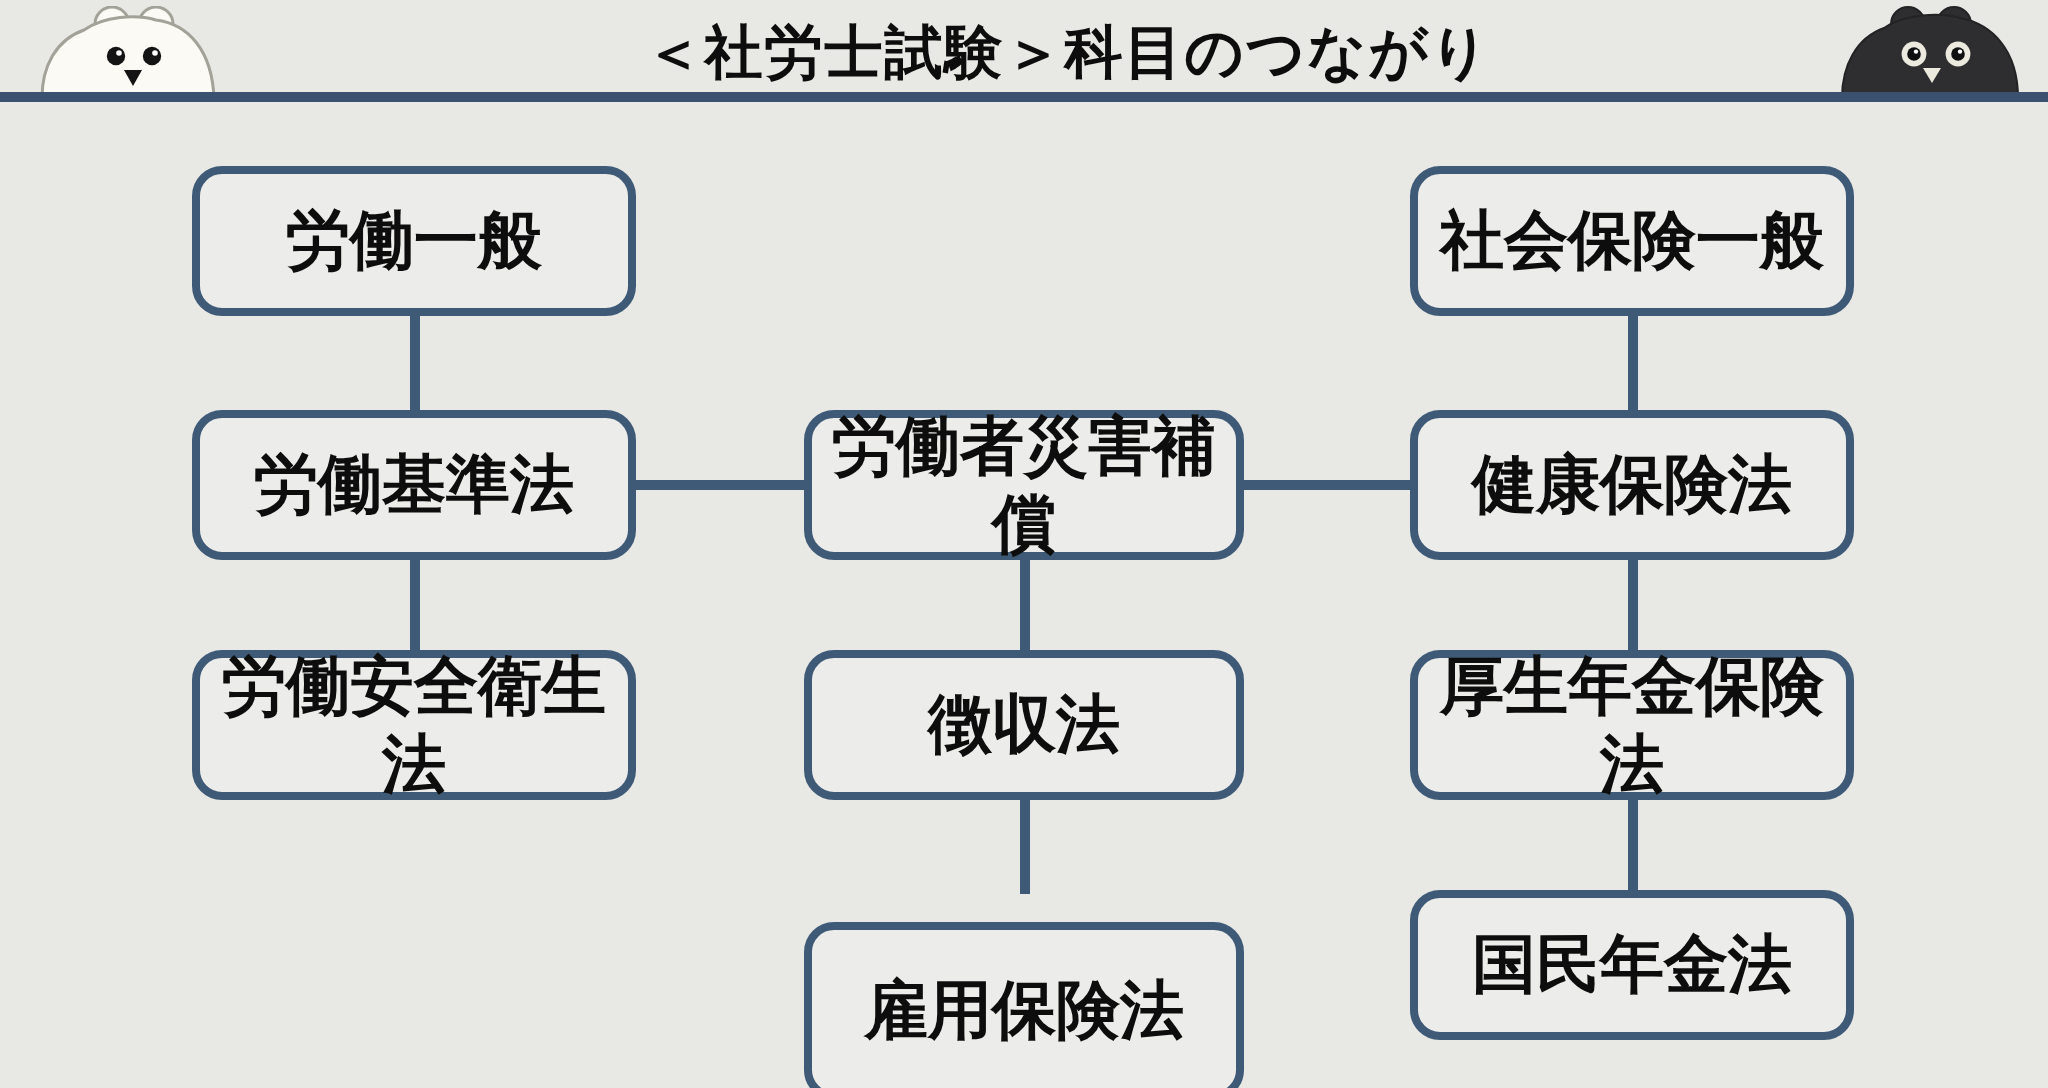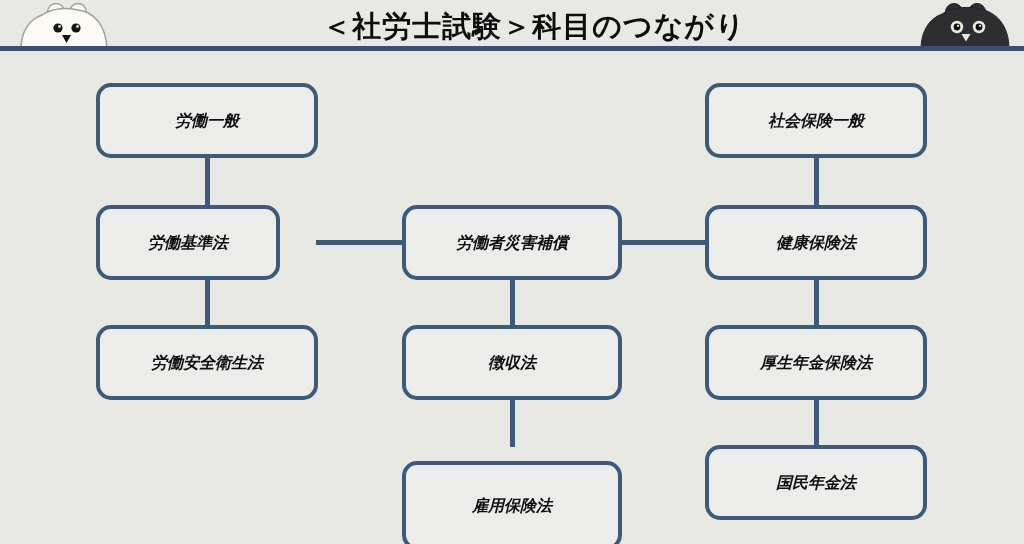--- a/index.html
+++ b/index.html
@@ -30,24 +30,23 @@
   .mascot-left{left:18px;top:3px;width:92px;height:46px;}
   .mascot-right{left:918px;top:3px;width:94px;height:46px;}
   .box{
     position:absolute;
     box-sizing:border-box;
     background:#ececea;
     border:4px solid #3e5a76;
     border-radius:15px;
     display:flex;flex-direction:column;
     align-items:center;justify-content:center;
-    font-size:16px;font-weight:bold;color:#0d0d0d;
+    font-size:32px;font-weight:bold;color:#0d0d0d;
     text-align:center;line-height:1.2;
     z-index:1;
-    font-style:italic;
   }
   .conn{
     position:absolute;
     background:#3e5a76;
     z-index:0;
   }
 </style>
 </head>
 <body>
 
@@ -91,21 +90,21 @@
   <div class="conn" style="left:620px;top:240px;width:87px;height:5px"></div>
   <div class="conn" style="left:510px;top:278px;width:5px;height:49px"></div>
   <div class="conn" style="left:510px;top:398px;width:5px;height:49px"></div>
   <div class="conn" style="left:814px;top:156px;width:5px;height:51px"></div>
   <div class="conn" style="left:814px;top:278px;width:5px;height:49px"></div>
   <div class="conn" style="left:814px;top:398px;width:5px;height:49px"></div>
 
   <div class="box" style="left:96px;top:83px;width:222px;height:75px">
     <span>労働一般</span>
   </div>
-  <div class="box" style="left:96px;top:205px;width:184px;height:75px">
+  <div class="box" style="left:96px;top:205px;width:222px;height:75px">
     <span>労働基準法</span>
   </div>
   <div class="box" style="left:96px;top:325px;width:222px;height:75px">
     <span>労働安全衛生法</span>
   </div>
 
   <div class="box" style="left:402px;top:205px;width:220px;height:75px">
     <span>労働者災害補償</span>
   </div>
   <div class="box" style="left:402px;top:325px;width:220px;height:75px">

